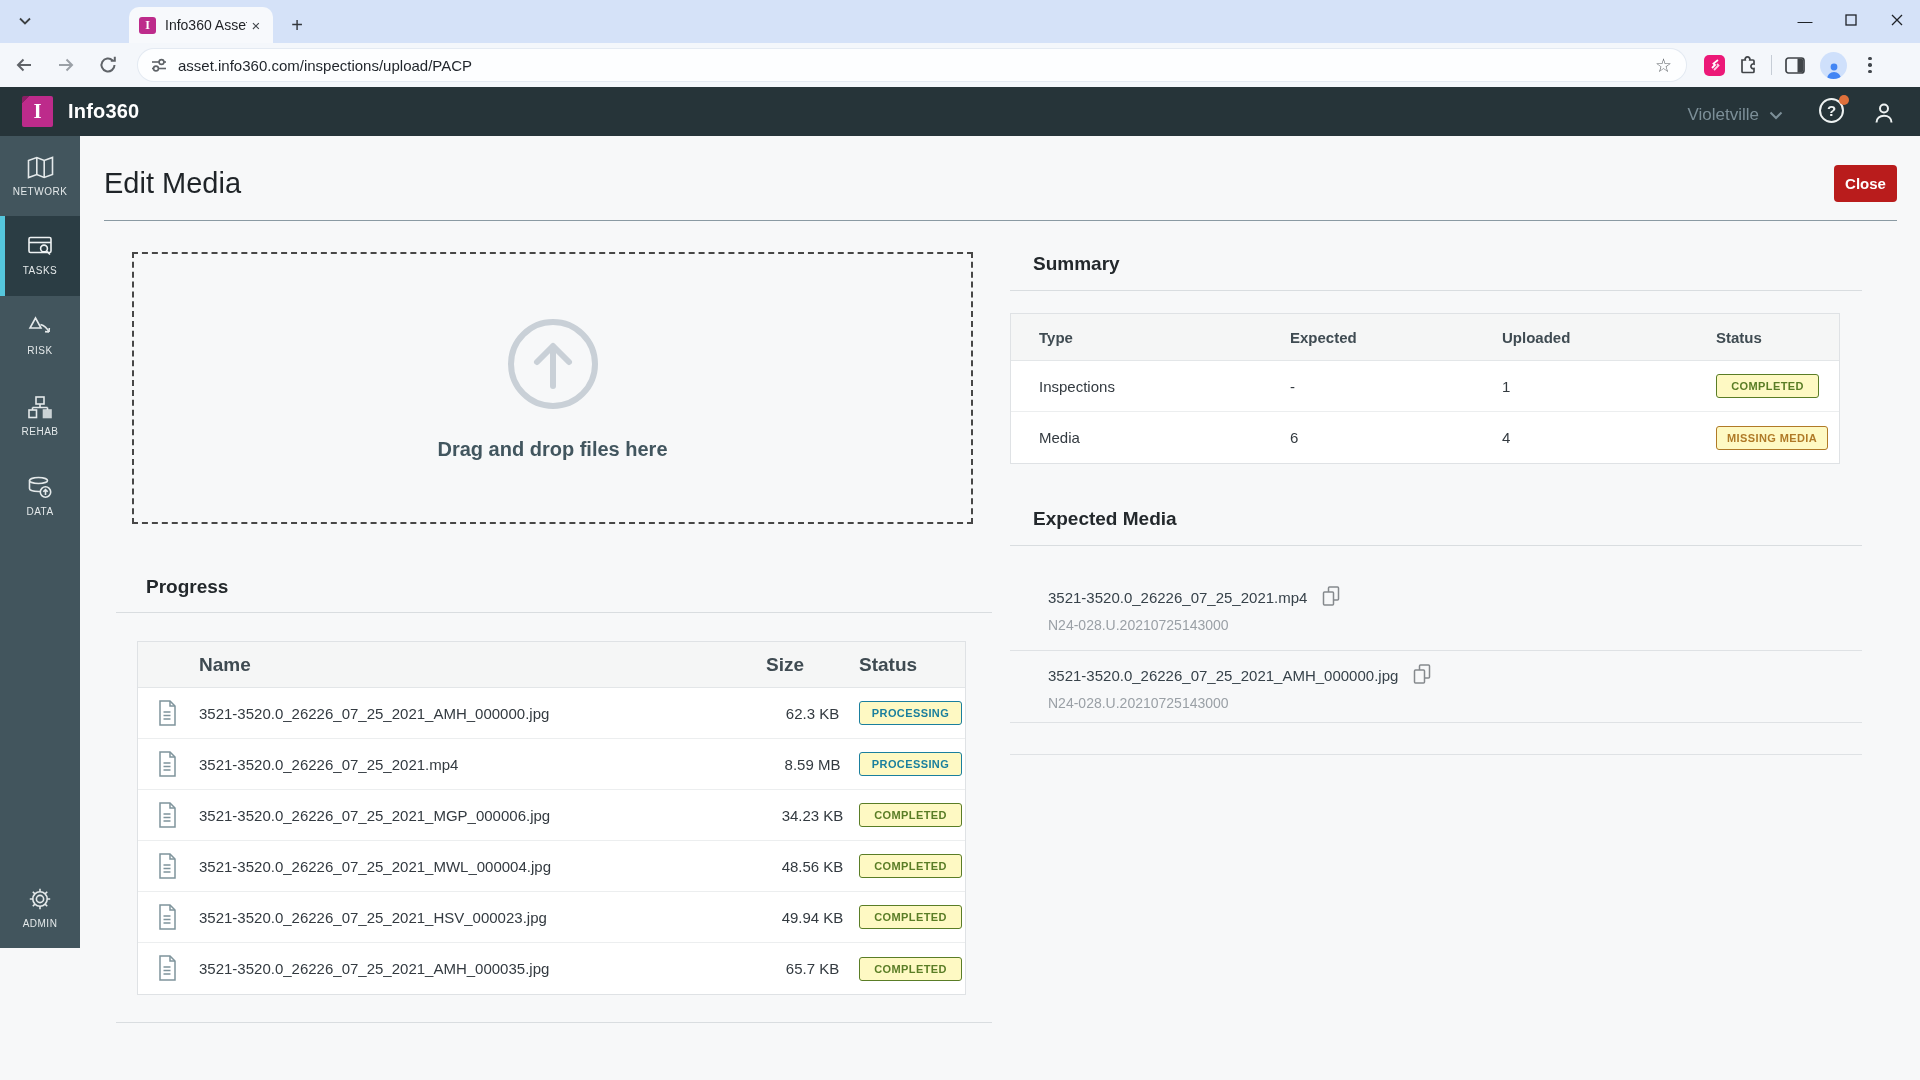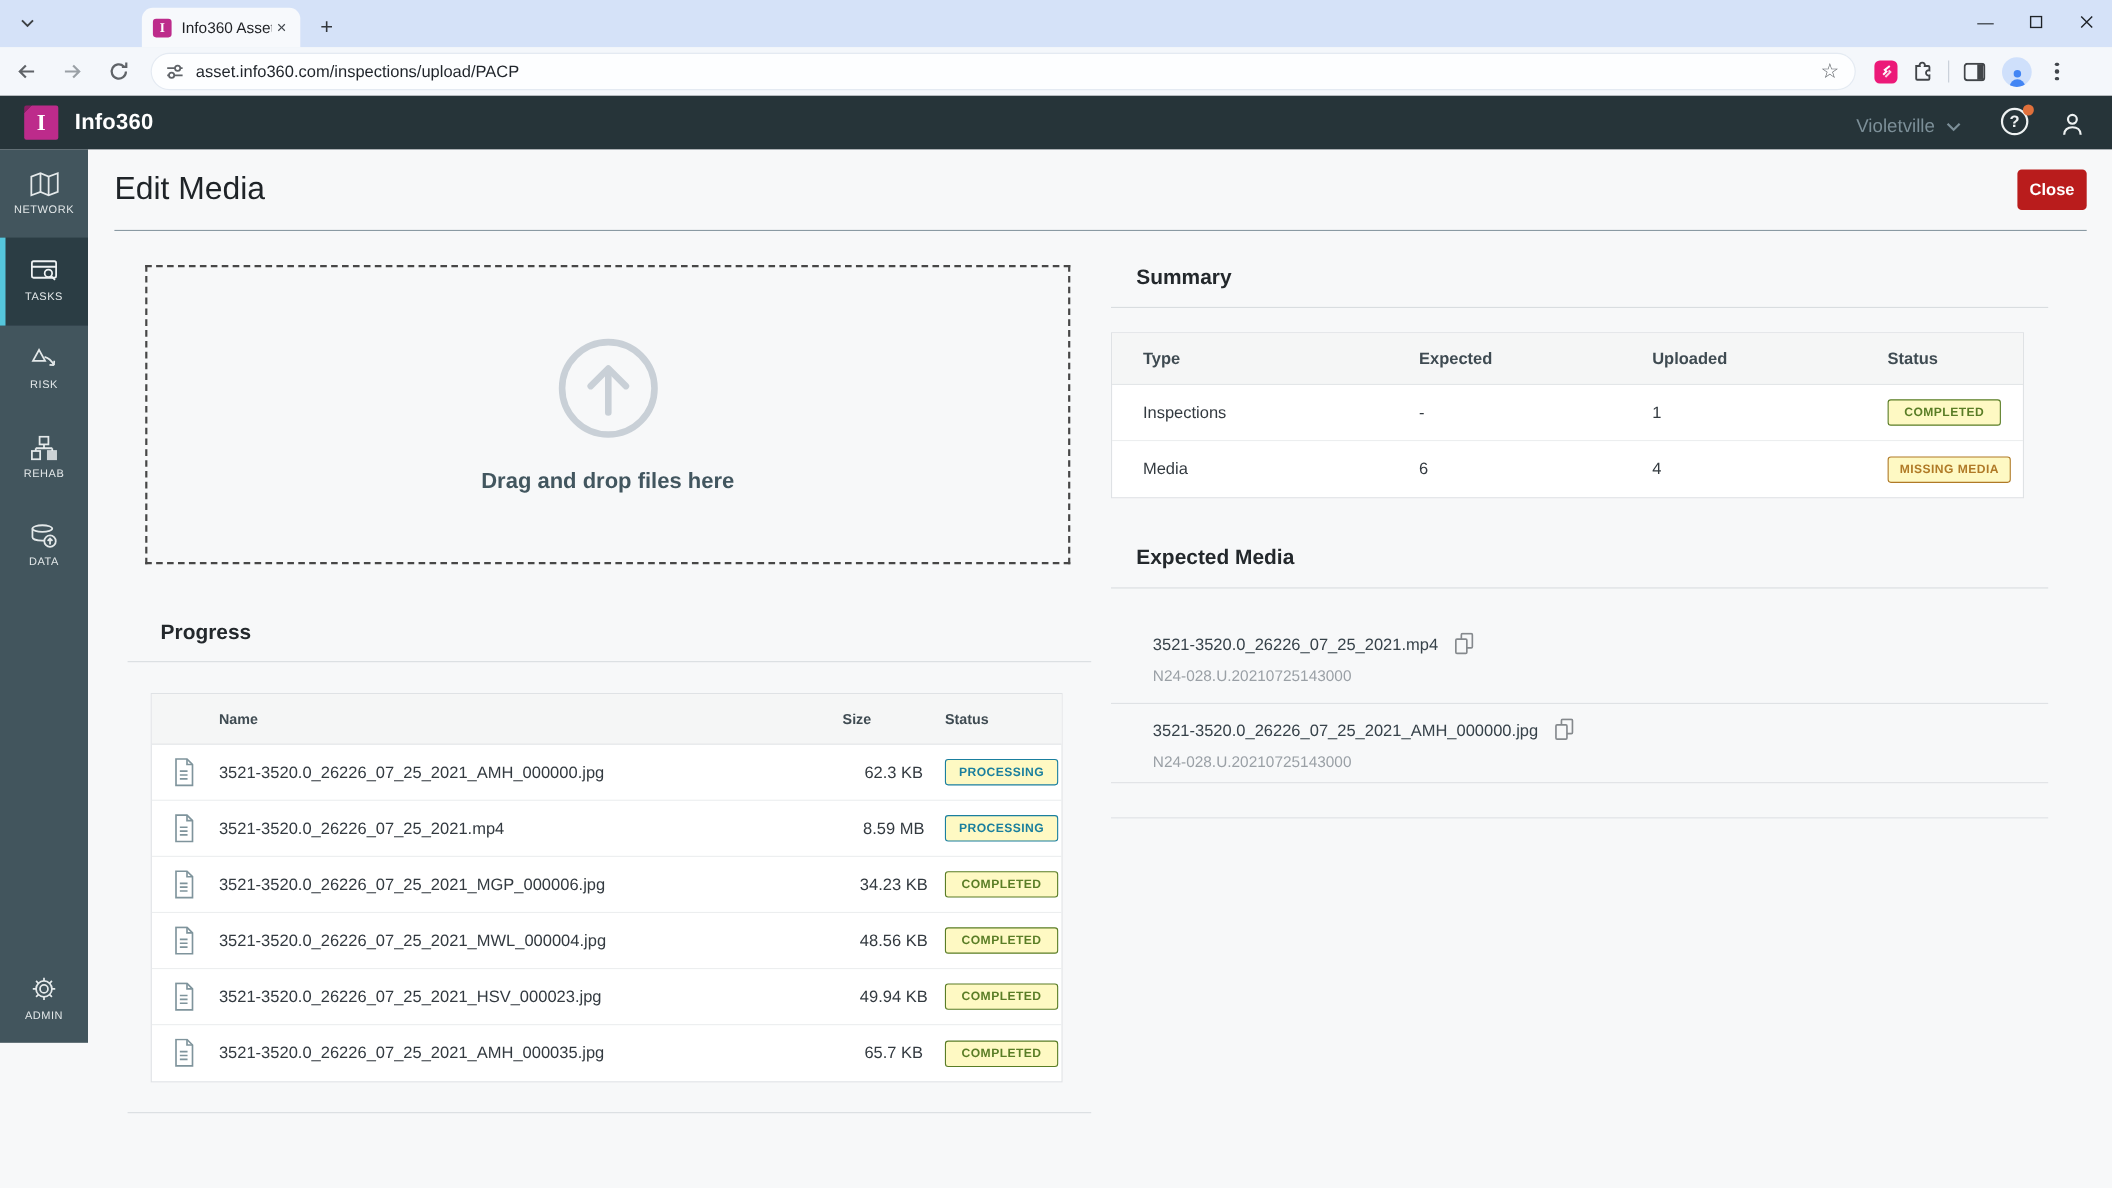--- a/index.html
+++ b/index.html
@@ -59,21 +59,21 @@
   .side-item { width:80px; height:80px; display:flex; flex-direction:column; align-items:center; justify-content:center;
     gap:7px; position:relative; }
   .side-item .lbl { font-size:10px; letter-spacing:.5px; color:#e4e9ea; }
   .side-item.active { background:#2b3d44; }
   .side-item.active::before { content:""; position:absolute; left:0; top:0; width:5px; height:80px; background:#55c6dc; }
   .side-bottom { position:absolute; bottom:0; left:0; }
 
   
   .main { position:absolute; top:136px; left:80px; width:1840px; height:944px; background:#f7f8f9; }
   .pagebar { height:74px; display:flex; align-items:center; padding:0 23px 0 24px;
-    border-bottom:1px solid #8a9aa3; margin:0 23px 0 24px; padding:0; position:relative; }
+    border-bottom:1px solid #8a9aa3; margin:11px 23px 0 24px; padding:0; position:relative; }
   .pagebar-inner { width:100%; display:flex; align-items:center; justify-content:space-between; }
   .page-title { font-size:29px; color:#1f2428; font-weight:400; }
   .close-btn { background:#b91c1c; color:#fff; font-size:15px; font-weight:bold; border:none;
     border-radius:4px; width:63px; height:37px; }
 
   .columns { display:flex; padding-left:36px; }
   .col-left { width:876px; }
   .col-right { width:852px; margin-left:18px; }
 
   
@@ -84,21 +84,21 @@
   
   .sec-title { font-size:19px; font-weight:bold; color:#23282c; }
   .left-sec-head { margin:52px 0 0 30px; }
   .left-divider { border-top:1px solid #d9dde0; margin-top:14px; }
   .right-divider { border-top:1px solid #d9dde0; }
 
   
   .ptable { margin:28px 0 0 21px; width:829px; background:#fff; border:1px solid #dfe2e5; }
   .p-head, .p-row { display:grid; grid-template-columns:43px 567px 93px 1fr; align-items:center; padding-left:18px; }
   .p-head { height:46px; background:#f5f6f6; border-bottom:1px solid #e3e6e8; }
-  .p-head .hcell { font-size:13px; font-weight:bold; color:#3f4b52; }
+  .p-head .hcell { font-size:19px; font-weight:bold; color:#3f4b52; }
   .p-row { height:51px; border-bottom:1px solid #eceeef; }
   .p-row:last-child { border-bottom:none; }
   .cell-name { font-size:15px; color:#333a40; grid-column:2; }
   .cell-size { font-size:15px; color:#333a40; grid-column:3;text-align:center; }
   .cell-status { grid-column:4; }
   .p-bottom-divider { border-top:1px solid #d9dde0; margin-top:27px; }
 
   .badge { display:inline-block; min-width:103px; height:24px; line-height:22px; text-align:center;
     font-size:11px; font-weight:bold; letter-spacing:.4px; border:1px solid currentColor; border-radius:3px;
     background:#fef9c3; padding:0 10px; }

